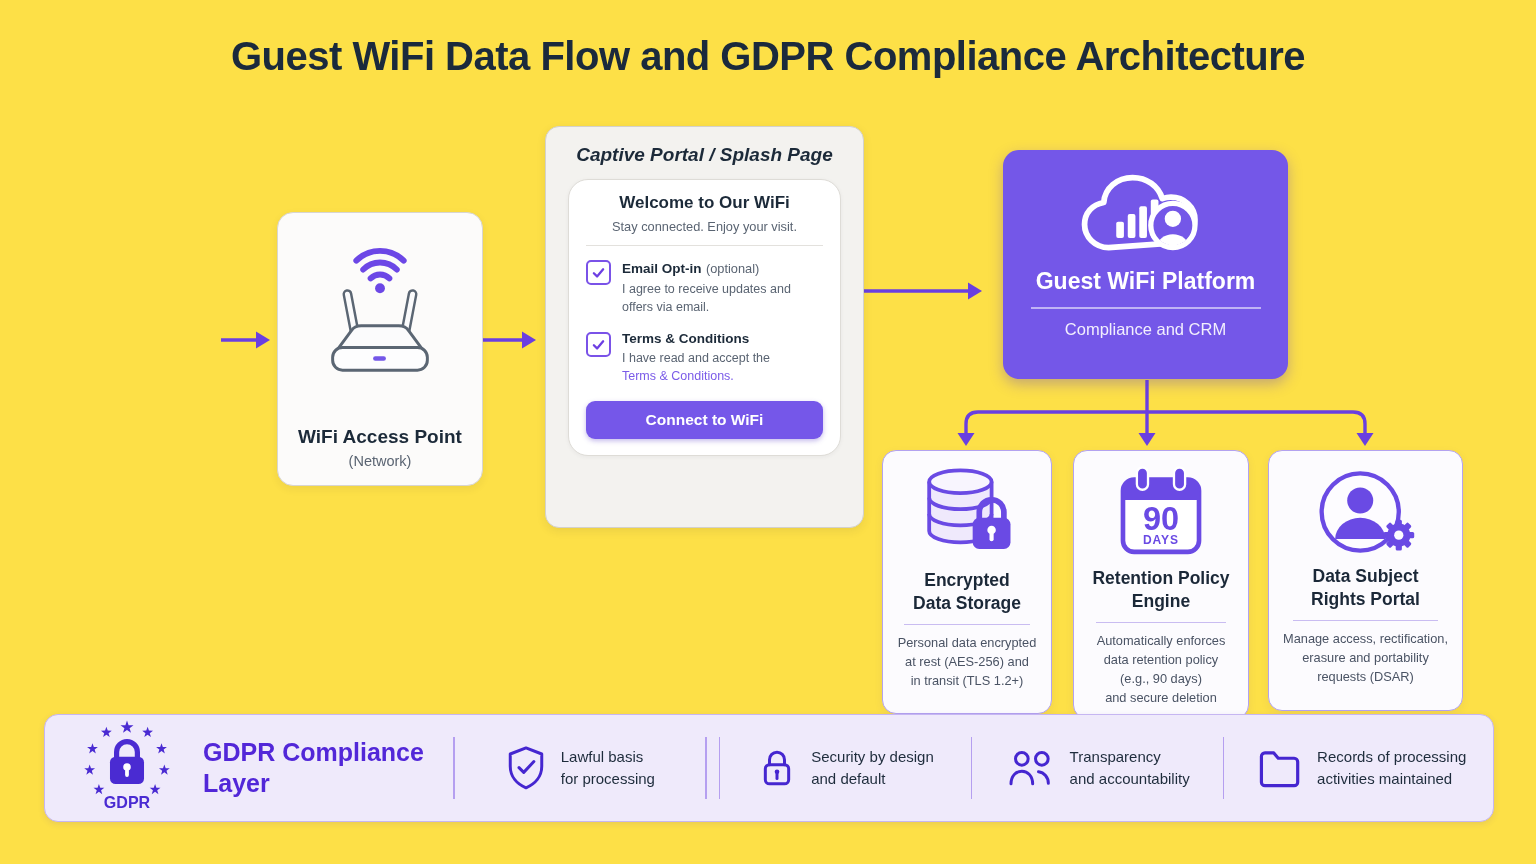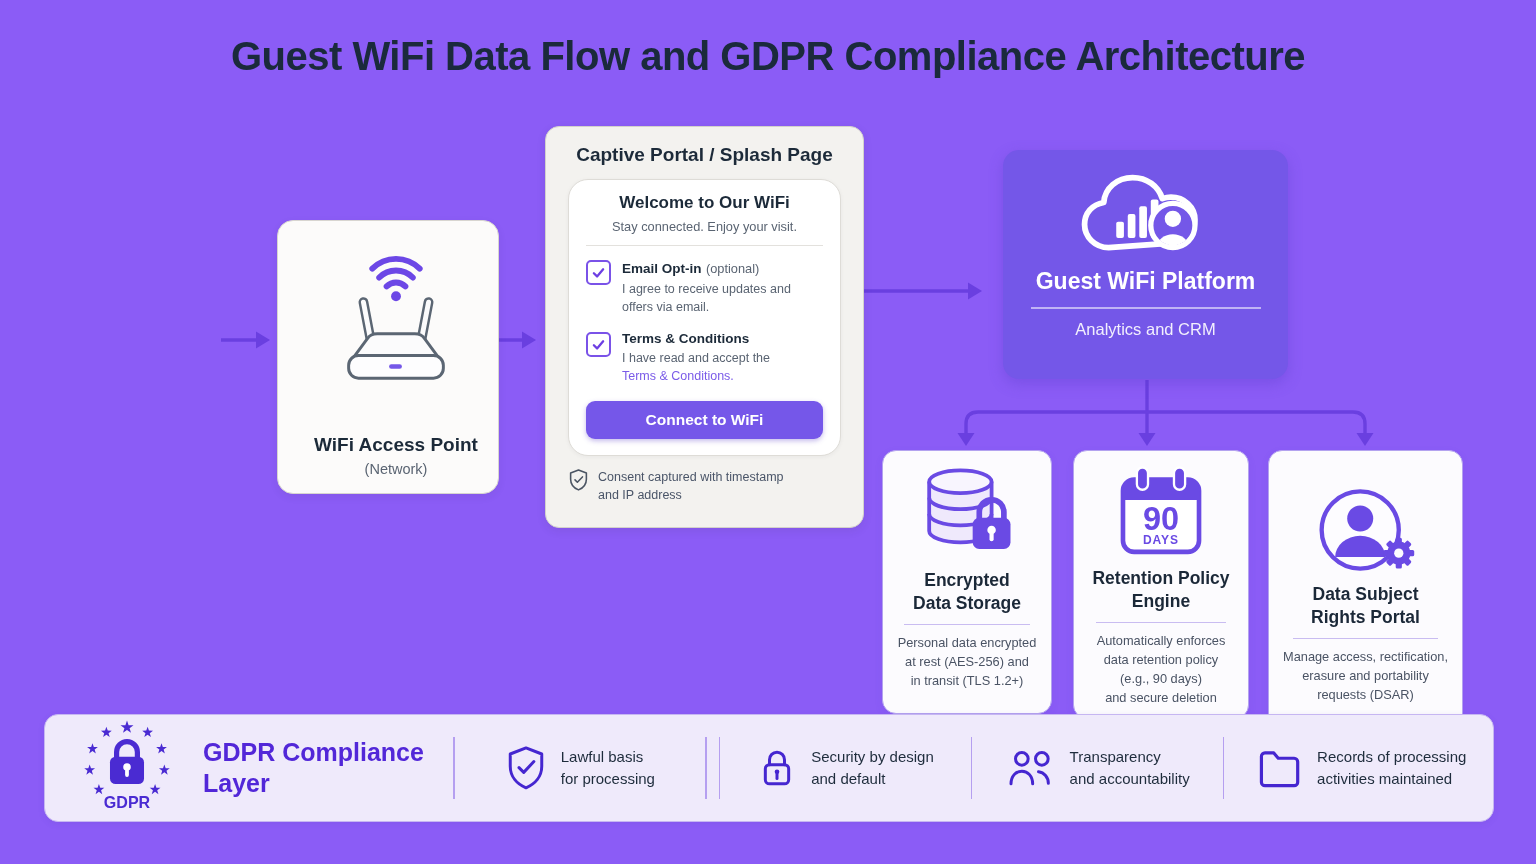--- a/index.html
+++ b/index.html
@@ -1,33 +1,33 @@
 <!DOCTYPE html>
 <html><head>
 <meta charset="utf-8">
 <style>
   html,body{margin:0;padding:0;background:#F7F5F1;font-family:"Liberation Sans",sans-serif;}
-  #stage{position:relative;width:1536px;height:864px;background:#8b5cf6;overflow:hidden;}
+  #stage{position:relative;width:1536px;height:864px;background:#fde047;overflow:hidden;}
   .abs{position:absolute;}
   .preline{white-space:pre-line;}
 
   #page-title{left:0;top:34px;width:1536px;text-align:center;font-size:40px;font-weight:bold;
     color:#1B2A3C;letter-spacing:-0.5px;}
 
   
   .node{background:#FCFBFA;border:1.5px solid #D8D5D0;border-radius:16px;
     box-shadow:0 3px 8px rgba(40,40,60,.07);display:flex;flex-direction:column;align-items:center;}
   .node-text{margin-top:auto;text-align:center;padding-bottom:16px;}
   .node-title{font-size:19px;font-weight:bold;color:#1C2A39;}
   .node-sub{font-size:14.5px;color:#5A6472;margin-top:5px;}
 
   
   .panel{left:545px;top:126px;width:317px;height:400px;background:#F3F2EF;border:1.5px solid #D3D1CC;
     border-radius:14px;box-shadow:0 3px 10px rgba(40,40,60,.09);}
-  .panel-title{margin-top:17px;text-align:center;font-size:19px;font-weight:bold;color:#1C2A39;}
+  .panel-title{margin-top:17px;text-align:center;font-size:19px;font-weight:bold;color:#1C2A39;font-style:italic;}
   .splash{margin:13px 22px 0;background:#FFFFFF;border:1px solid #DEDCD7;border-radius:20px;
     padding:13px 17px 16px;box-shadow:0 1px 4px rgba(40,40,60,.05);}
   .splash-title{text-align:center;font-size:17px;font-weight:bold;color:#1C2A39;}
   .splash-sub{text-align:center;font-size:12.8px;color:#5A6472;margin-top:6px;}
   .sep{border:none;border-top:1px solid #E3E1DD;margin:11px 0 13px;}
   .opt-row{display:flex;align-items:flex-start;margin-bottom:15px;}
   .cbx{flex:0 0 auto;width:21px;height:21px;border:2px solid #7A52E8;border-radius:5px;background:#fff;
     display:flex;align-items:center;justify-content:center;margin-top:1px;}
   .opt-text{margin-left:11px;}
   .opt-label{font-size:13.5px;font-weight:bold;color:#1C2A39;}
@@ -85,21 +85,21 @@
       <polygon points="256,331.5 270,340 256,348.5"></polygon>
       <polygon points="522,331.5 536,340 522,348.5"></polygon>
       <polygon points="968,282.5 982,291 968,299.5"></polygon>
       <polygon points="1138.5,433 1147,446 1155.5,433"></polygon>
       <polygon points="957.5,433 966,446 974.5,433"></polygon>
       <polygon points="1356.5,433 1365,446 1373.5,433"></polygon>
     </g>
   </svg>
 
 
-  <div class="abs node" style="left:277px;top:220px;width:204px;height:272px;padding-left:16px;">
+  <div class="abs node" style="left:277px;top:212px;width:204px;height:272px;">
     <svg width="150" height="148" viewBox="0 0 150 150" style="margin-top:22px;">
       <g stroke="#6C47E6" stroke-width="6" stroke-linecap="round" fill="none">
         <path d="M51,26 a34,34 0 0 1 48,0"></path>
         <path d="M58,35 a24,24 0 0 1 34,0"></path>
         <path d="M65.5,44 a13.5,13.5 0 0 1 19,0"></path>
       </g>
       <circle cx="75" cy="54" r="5" fill="#6C47E6"></circle>
       <path d="M50,102 L42,60" stroke="#5B6673" stroke-width="10" stroke-linecap="round" fill="none"></path>
       <path d="M50,102 L42,60" stroke="#FBFBFC" stroke-width="5" stroke-linecap="round" fill="none"></path>
       <path d="M100,102 L108,60" stroke="#5B6673" stroke-width="10" stroke-linecap="round" fill="none"></path>
@@ -144,28 +144,20 @@
         <div class="opt-text">
           <div class="opt-label">Terms &amp; Conditions</div>
           <div class="opt-desc">
             <span>I have read and accept the</span>
             <a href="#" class="opt-link">Terms &amp; Conditions.</a>
           </div>
         </div>
       </div>
       <button class="connect-btn">Connect to WiFi</button>
     </div>
-    <div class="consent">
-      <svg width="21" height="24" viewBox="0 0 24 26">
-        <path d="M12,1.5 L21,5 v7 c0,6 -4,10.2 -9,12.3 c-5,-2.1 -9,-6.3 -9,-12.3 V5 Z" fill="none" stroke="#4B5563" stroke-width="1.8" stroke-linejoin="round"></path>
-        <path d="M8,12.8 l2.7,2.7 L16.5,9.5" fill="none" stroke="#4B5563" stroke-width="1.8" stroke-linecap="round" stroke-linejoin="round"></path>
-      </svg>
-      <div class="consent-text preline">Consent captured with timestamp
-and IP address</div>
-    </div>
   </div>
 
   <div class="abs platform">
     <svg width="144" height="100" viewBox="0 0 150 104" style="margin-top:14px;">
       <defs>
           <clipPath id="pclip">
             <circle cx="103" cy="64" r="20.5"></circle>
           </clipPath>
         </defs>
       <path d="M36,87 C22,87 11,76 11,63 C11,51 19,42 31,40 C32,25 45,14 61,14 C76,14 88,23 92,36 C95,35 98,34.5 101,34.5 C115,34.5 126,45 126,58 C126,70 117,80 105,82 L36,87 Z" fill="none" stroke="#FFFFFF" stroke-width="6" stroke-linejoin="round"></path>
@@ -176,21 +168,21 @@
         <rect x="80" y="37" width="8" height="40" rx="2"></rect>
       </g>
       <circle cx="103" cy="64" r="23" fill="#7457E8" stroke="#FFFFFF" stroke-width="5.5"></circle>
       <g fill="#FFFFFF" clip-path="url(#pclip)">
         <circle cx="103" cy="57" r="8.5"></circle>
         <path d="M87,86 a16,13 0 0 1 32,0 z"></path>
       </g>
     </svg>
     <div class="platform-title">Guest WiFi Platform</div>
     <div class="platform-divider"></div>
-    <div class="platform-sub">Analytics and CRM</div>
+    <div class="platform-sub">Compliance and CRM</div>
   </div>
 
   <div class="abs pillar" style="left:882px;top:450px;width:168px;height:252px;padding-top:10px;">
     <svg width="104" height="104" viewBox="0 0 110 110">
       <path d="M15,22 v52 a33,12 0 0 0 66,0 V22" fill="#EFE9FC" stroke="#6A4AE4" stroke-width="4" stroke-linejoin="round"></path>
       <ellipse cx="48" cy="22" rx="33" ry="12" fill="#F8F5FE" stroke="#6A4AE4" stroke-width="4"></ellipse>
       <path d="M15,39 a33,12 0 0 0 66,0" fill="none" stroke="#6A4AE4" stroke-width="4"></path>
       <path d="M15,56 a33,12 0 0 0 66,0" fill="none" stroke="#6A4AE4" stroke-width="4"></path>
       <path d="M68,62 v-8 a13,13 0 0 1 26,0 v8" fill="none" stroke="#6A4AE4" stroke-width="6" stroke-linecap="round"></path>
       <rect x="61" y="60" width="40" height="33" rx="7" fill="#6A4AE4"></rect>
@@ -216,21 +208,21 @@
     </svg>
     <div class="pillar-title preline">Retention Policy
 Engine</div>
     <div class="pillar-sep"></div>
     <div class="pillar-desc preline">Automatically enforces
 data retention policy
 (e.g., 90 days)
 and secure deletion</div>
   </div>
 
-  <div class="abs pillar" style="left:1268px;top:450px;width:193px;height:247px;padding-top:30px;">
+  <div class="abs pillar" style="left:1268px;top:450px;width:193px;height:247px;padding-top:12px;">
     <svg width="108" height="98" viewBox="0 0 112 100">
       <defs>
           <clipPath id="uclip">
             <circle cx="50" cy="50" r="38"></circle>
           </clipPath>
         </defs>
       <circle cx="50" cy="50" r="40" fill="#FDFCFF" stroke="#6A4AE4" stroke-width="4.5"></circle>
       <g fill="#6A4AE4" clip-path="url(#uclip)">
         <circle cx="50" cy="38" r="13.5"></circle>
         <path d="M24,78 a26,22 0 0 1 52,0 z"></path>

